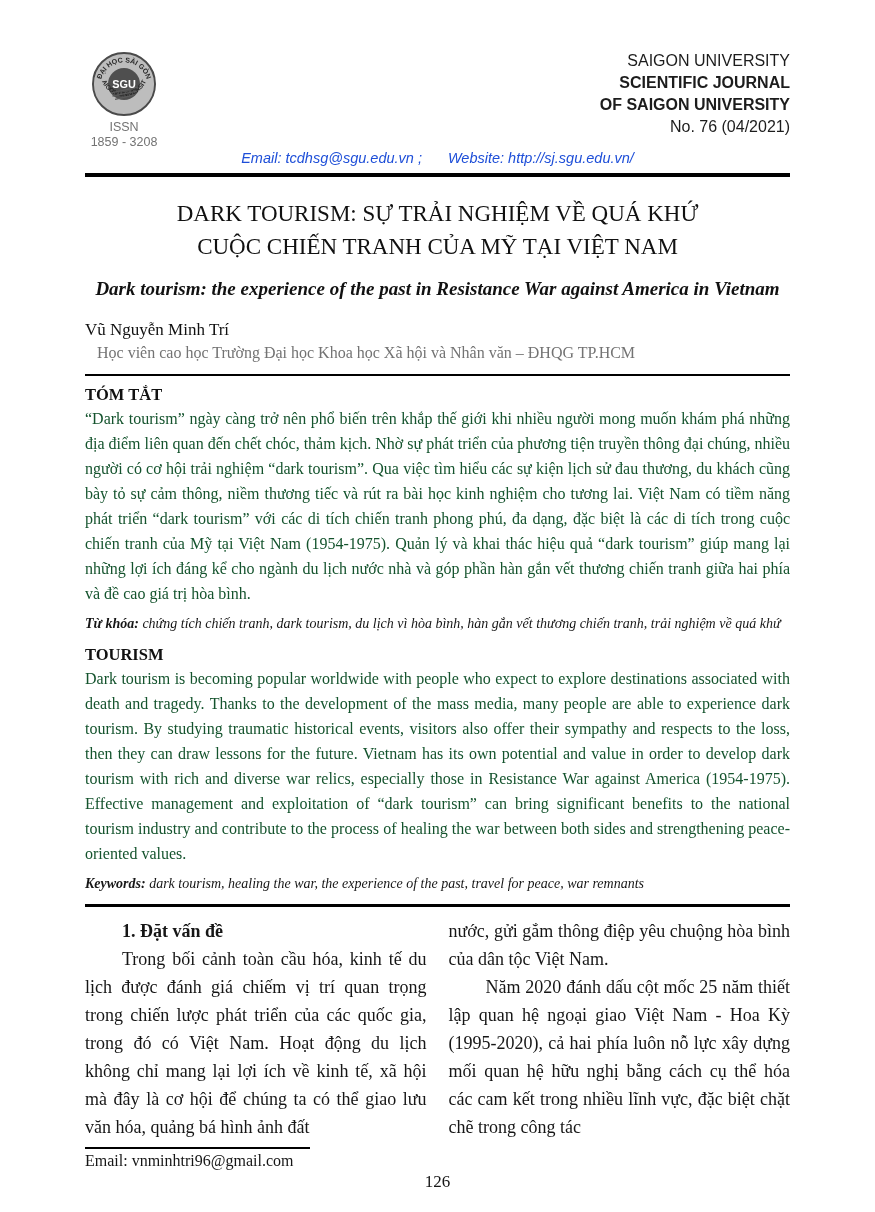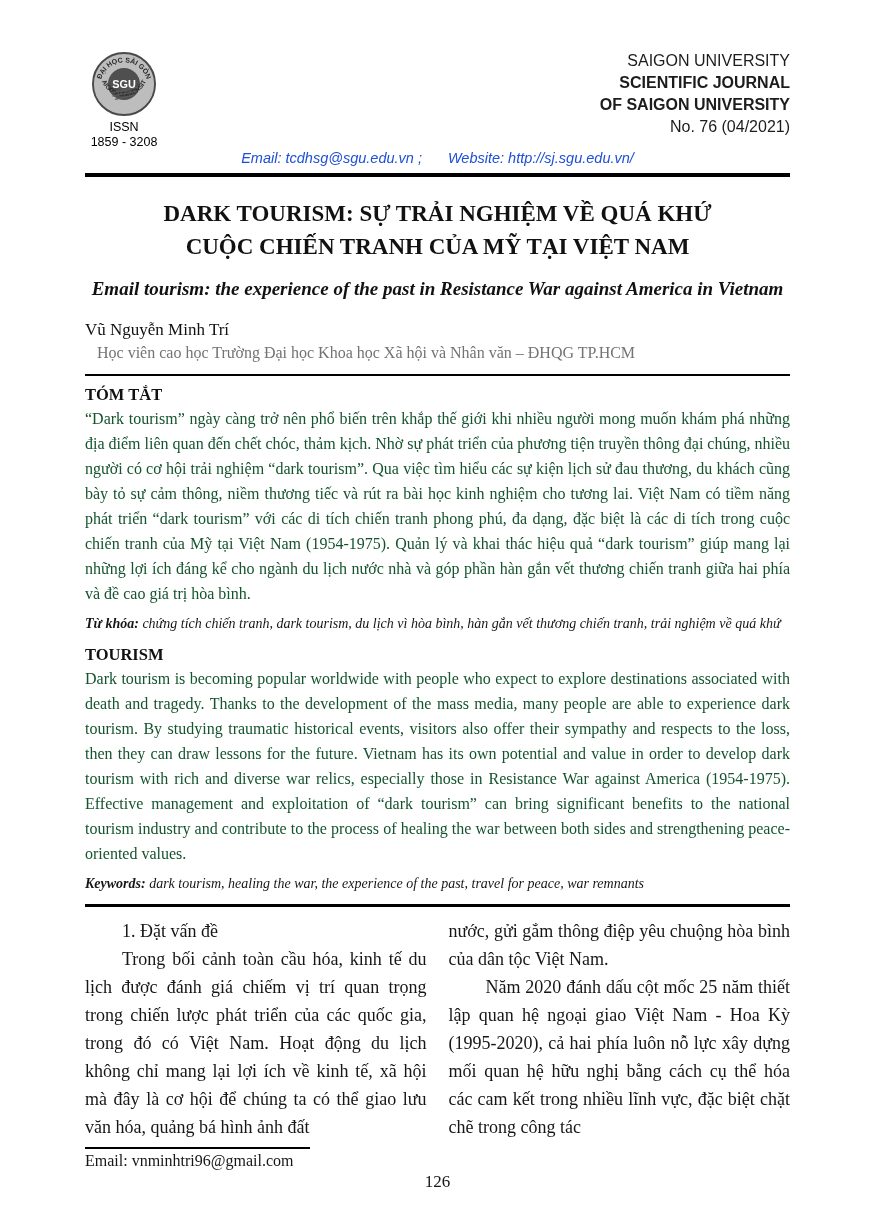--- a/index.html
+++ b/index.html
@@ -5,46 +5,46 @@
   html,body{margin:0;padding:0;background:#888;}
   .page{
     width:875px;height:1212px;margin:0 auto;background:#fff;color:#141414;
     box-sizing:border-box;padding:50px 85px 0 85px;overflow:hidden;
     font-family:"Liberation Serif", serif;position:relative;
   }
   
   .header-row{display:flex;align-items:flex-start;}
   .logo-block{width:78px;text-align:center;flex:0 0 auto;}
   .logo-svg{display:block;margin:2px auto 0 auto;}
-  .issn{font-family:"Liberation Sans", sans-serif;font-size:12.5px;line-height:15px;color:#000000;margin-top:4px;white-space:nowrap;}
+  .issn{font-family:"Liberation Sans", sans-serif;font-size:12.5px;line-height:15px;color:#737373;margin-top:4px;white-space:nowrap;}
   .hdr-left{margin-left:10px;font-family:"Liberation Sans", sans-serif;font-size:16px;line-height:22px;color:#1c1c1c;}
   .hdr-right{margin-left:auto;text-align:right;font-family:"Liberation Sans", sans-serif;font-size:16px;line-height:22px;color:#1c1c1c;}
   .hdr-bold{font-weight:bold;}
   .contact-line{
     text-align:center;font-style:italic;font-family:"Liberation Sans", sans-serif;
     font-size:14.5px;margin-top:0;color:#1d4ed8;
   }
   .contact-line .gap{display:inline-block;width:26px;}
   .rule-thick{border-top:4px solid #000;margin-top:7px;}
   
-  .title-vi{margin:20px 0 0 0;text-align:center;font-size:23px;font-weight:bold;line-height:33px;color:#111;}
+  .title-vi{margin:20px 0 0 0;text-align:center;font-size:23px;font-weight:normal;line-height:33px;color:#111;}
   .title-en{margin:11px auto 0 auto;max-width:700px;text-align:center;font-size:19px;font-weight:bold;font-style:italic;line-height:29px;color:#111;}
   .author{margin-top:17px;font-size:17px;color:#111;}
   .affiliation{margin-top:4px;font-size:16px;color:#737373;margin-left:12px;}
   .rule-thin{border-top:2px solid #000;margin-top:12px;}
   
   .sec-label{margin:9px 0 0 0;font-size:16.5px;font-weight:bold;color:#111;}
   .abs-text{margin:1px 0 0 0;font-size:16px;line-height:25px;text-align:justify;color:#14532d;}
   .kw{margin:5px 0 0 0;font-size:14px;line-height:25px;text-align:justify;font-style:italic;color:#161616;}
   .kw .kw-label{font-weight:bold;}
   .rule-mid{border-top:3px solid #000;margin-top:8px;}
   
   .columns{display:flex;gap:22px;margin-top:10px;}
   .col{flex:1 1 0;font-size:18px;line-height:28px;text-align:justify;color:#161616;}
-  .body-h{font-weight:normal;padding-left:37px;}
+  .body-h{font-weight:bold;padding-left:37px;}
   .col p{margin:0;text-indent:37px;}
   .col p.no-indent{text-indent:0;}
   
   .footnote-rule{width:225px;border-top:2px solid #000;margin-top:6px;}
   .footnote{font-size:16px;margin-top:3px;color:#161616;}
   .page-number{text-align:center;font-size:17px;margin-top:2px;color:#161616;}
 </style>
 </head>
 <body>
 
@@ -87,21 +87,21 @@
     <span>Email: tcdhsg@sgu.edu.vn ;</span><span class="gap"></span><span>Website: http://sj.sgu.edu.vn/</span>
   </div>
 
   <div class="rule-thick"></div>
 
   <h1 class="title-vi">
     <div>DARK TOURISM: SỰ TRẢI NGHIỆM VỀ QUÁ KHỨ</div>
     <div>CUỘC CHIẾN TRANH CỦA MỸ TẠI VIỆT NAM</div>
   </h1>
 
-  <h2 class="title-en">Email tourism: the experience of the past in Resistance War against America in Vietnam</h2>
+  <h2 class="title-en">Dark tourism: the experience of the past in Resistance War against America in Vietnam</h2>
 
   <div class="author">Vũ Nguyễn Minh Trí</div>
   <div class="affiliation">Học viên cao học Trường Đại học Khoa học Xã hội và Nhân văn – ĐHQG TP.HCM</div>
 
   <div class="rule-thin"></div>
 
   <h3 class="sec-label">TÓM TẮT</h3>
   <p class="abs-text">“Dark tourism” ngày càng trở nên phổ biến trên khắp thế giới khi nhiều người mong muốn khám phá những địa điểm liên quan đến chết chóc, thảm kịch. Nhờ sự phát triển của phương tiện truyền thông đại chúng, nhiều người có cơ hội trải nghiệm “dark tourism”. Qua việc tìm hiểu các sự kiện lịch sử đau thương, du khách cũng bày tỏ sự cảm thông, niềm thương tiếc và rút ra bài học kinh nghiệm cho tương lai. Việt Nam có tiềm năng phát triển “dark tourism” với các di tích chiến tranh phong phú, đa dạng, đặc biệt là các di tích trong cuộc chiến tranh của Mỹ tại Việt Nam (1954-1975). Quản lý và khai thác hiệu quả “dark tourism” giúp mang lại những lợi ích đáng kể cho ngành du lịch nước nhà và góp phần hàn gắn vết thương chiến tranh giữa hai phía và đề cao giá trị hòa bình.</p>
   <p class="kw">
     <span class="kw-label">Từ khóa:</span>

